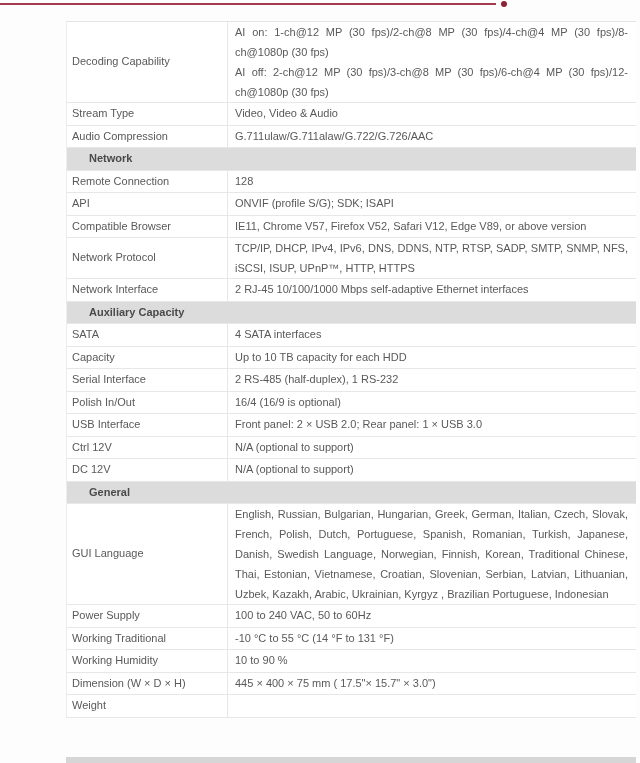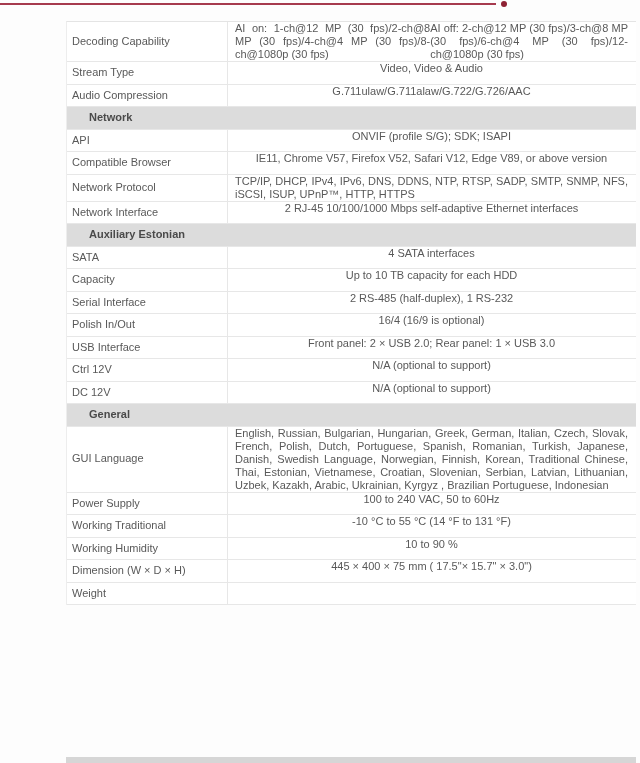--- a/index.html
+++ b/index.html
@@ -17,22 +17,22 @@
     box-sizing:border-box;
   }
   .spec-row{display:flex;border-bottom:1px solid #e7e7e7;background:#fff;}
   .label-cell{
     flex:0 0 161px;width:161px;box-sizing:border-box;
     padding:0 4px 0 5px;border-right:1px solid #e7e7e7;
     display:flex;align-items:center;line-height:21.5px;text-align:center;
   }
   .value-cell{
     flex:1;box-sizing:border-box;min-width:0;
-    padding:0 8px 0 7px;line-height:13px;
-    display:flex;flex-direction:row;justify-content:center;
+    padding:0 8px 0 7px;line-height:20px;
+    display:flex;flex-direction:column;justify-content:space-between;
   }
   .value-para{text-align:justify;}
   .section-row{
     background:#dcdcdc;border-bottom:1px solid #e7e7e7;
     font-weight:bold;color:#4a4a4a;line-height:21.5px;
     padding-left:22px;
   }
   .next-section-band{
     position:absolute;left:66px;top:757px;width:570px;height:6px;
     background:#d6d6d6;
@@ -59,20 +59,26 @@
       </div>
     </div>
     <div class="spec-row">
       <div class="label-cell">Audio Compression</div>
       <div class="value-cell">
         <div class="value-para">G.711ulaw/G.711alaw/G.722/G.726/AAC</div>
       </div>
     </div>
     <div class="section-row">Network</div>
     <div class="spec-row">
+      <div class="label-cell">Remote Connection</div>
+      <div class="value-cell">
+        <div class="value-para">128</div>
+      </div>
+    </div>
+    <div class="spec-row">
       <div class="label-cell">API</div>
       <div class="value-cell">
         <div class="value-para">ONVIF (profile S/G); SDK; ISAPI</div>
       </div>
     </div>
     <div class="spec-row">
       <div class="label-cell">Compatible Browser</div>
       <div class="value-cell">
         <div class="value-para">IE11, Chrome V57, Firefox V52, Safari V12, Edge V89, or above version</div>
       </div>
@@ -82,21 +88,21 @@
       <div class="value-cell">
         <div class="value-para">TCP/IP, DHCP, IPv4, IPv6, DNS, DDNS, NTP, RTSP, SADP, SMTP, SNMP, NFS, iSCSI, ISUP, UPnP™, HTTP, HTTPS</div>
       </div>
     </div>
     <div class="spec-row">
       <div class="label-cell">Network Interface</div>
       <div class="value-cell">
         <div class="value-para">2 RJ-45 10/100/1000 Mbps self-adaptive Ethernet interfaces</div>
       </div>
     </div>
-    <div class="section-row">Auxiliary Estonian</div>
+    <div class="section-row">Auxiliary Capacity</div>
     <div class="spec-row">
       <div class="label-cell">SATA</div>
       <div class="value-cell">
         <div class="value-para">4 SATA interfaces</div>
       </div>
     </div>
     <div class="spec-row">
       <div class="label-cell">Capacity</div>
       <div class="value-cell">
         <div class="value-para">Up to 10 TB capacity for each HDD</div>

